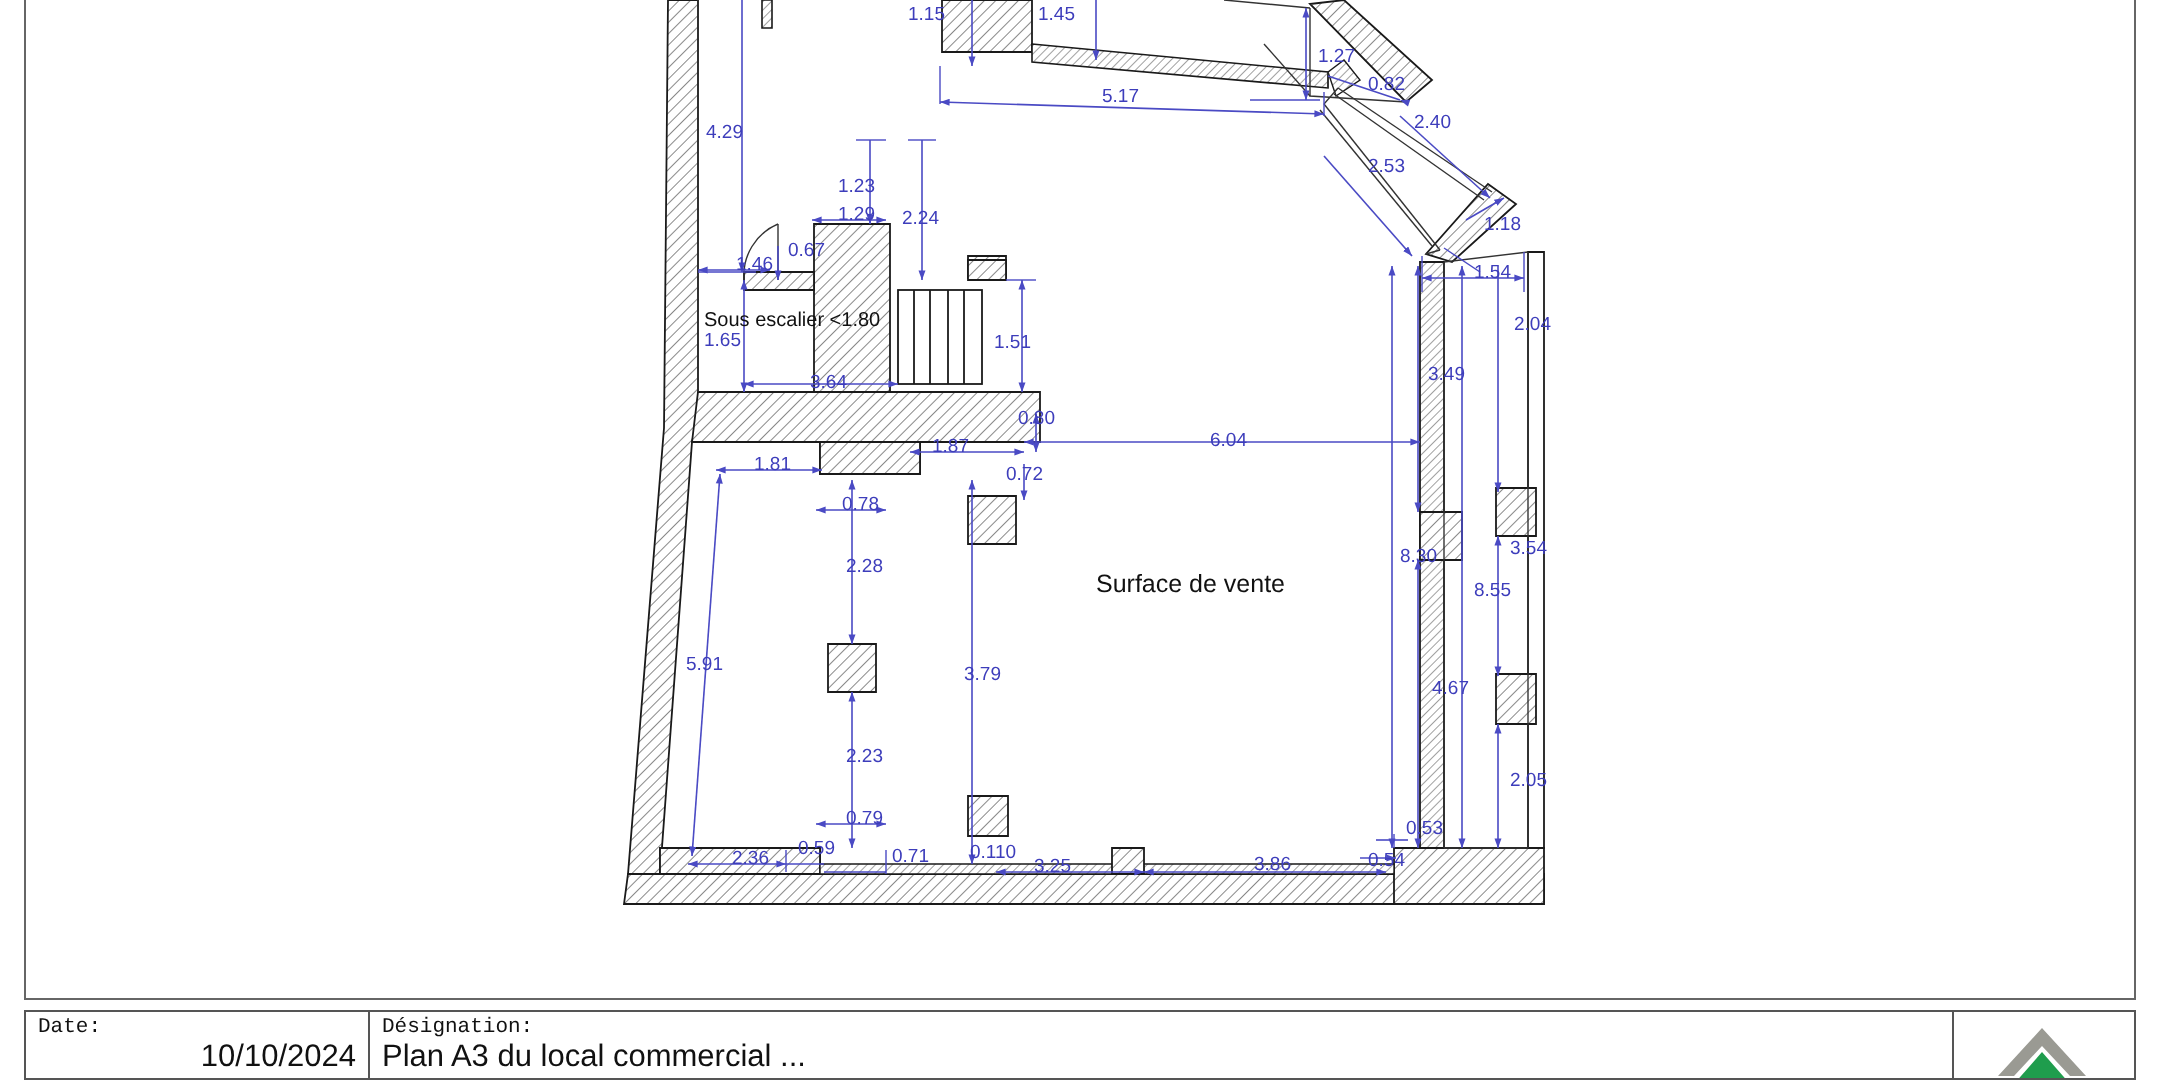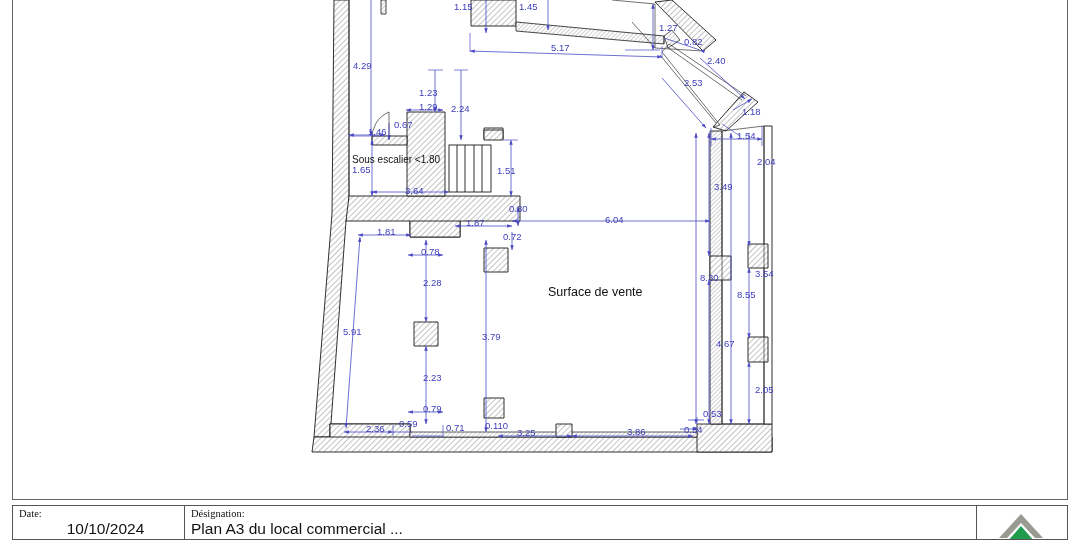--- a/index.html
+++ b/index.html
@@ -94,32 +94,32 @@
   .tb-logo {
     width: 90px;
     border-right: none;
     display: flex;
     align-items: center;
     justify-content: center;
   }
   .tb-label {
     font-size: 10.5px;
     color: #111;
-    font-family: Liberation Serif, serif;
+    font-family: Liberation Mono, monospace;
     line-height: 12px;
   }
   .tb-value {
     font-size: 15.5px;
     color: #111;
     font-family: "Liberation Sans", sans-serif;
     text-align: center;
     line-height: 17px;
     white-space: nowrap;
   }
-  .tb-value-date { padding-left: 14px; text-align: center; }
+  .tb-value-date { padding-left: 14px; text-align: right; }
   .tb-value-desig { text-align: left; }
 </style>
 </head>
 <body>
 
 <div id="page">
 
   <svg class="plan" viewBox="0 0 1080 540" xmlns="http://www.w3.org/2000/svg">
     <defs>
       <pattern id="hatch" width="4" height="4" patternTransform="rotate(45)" patternUnits="userSpaceOnUse">

